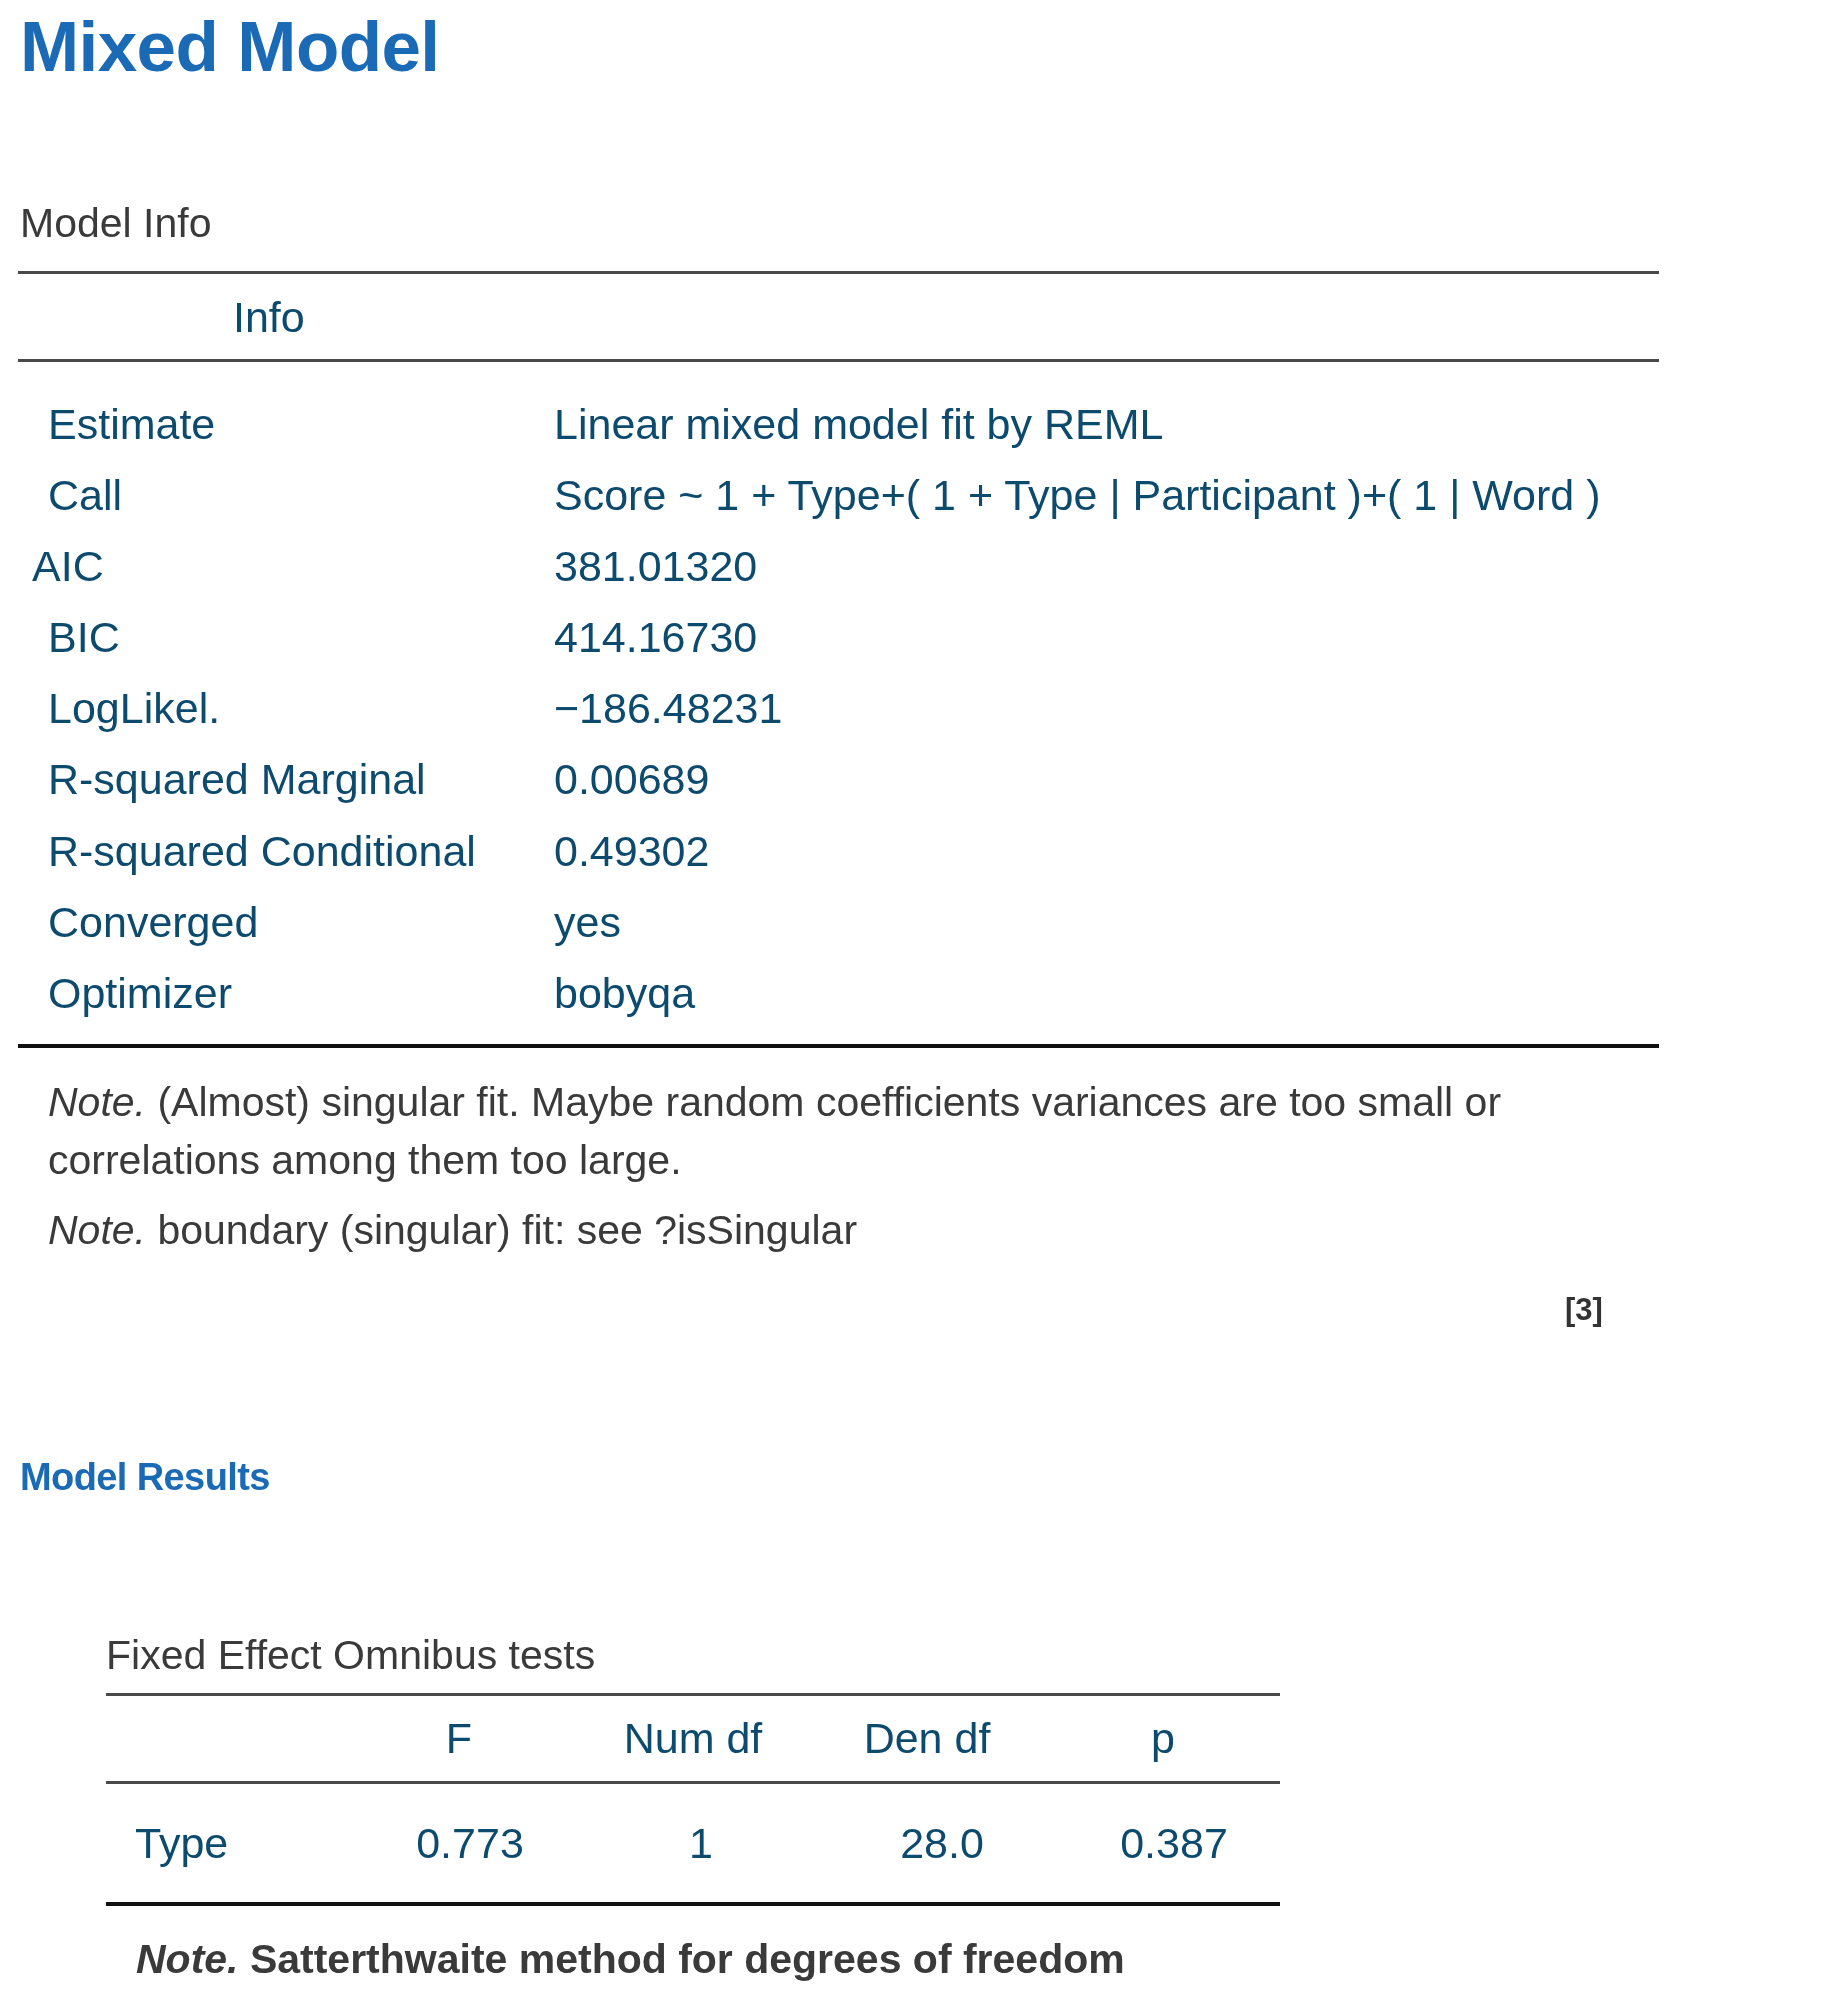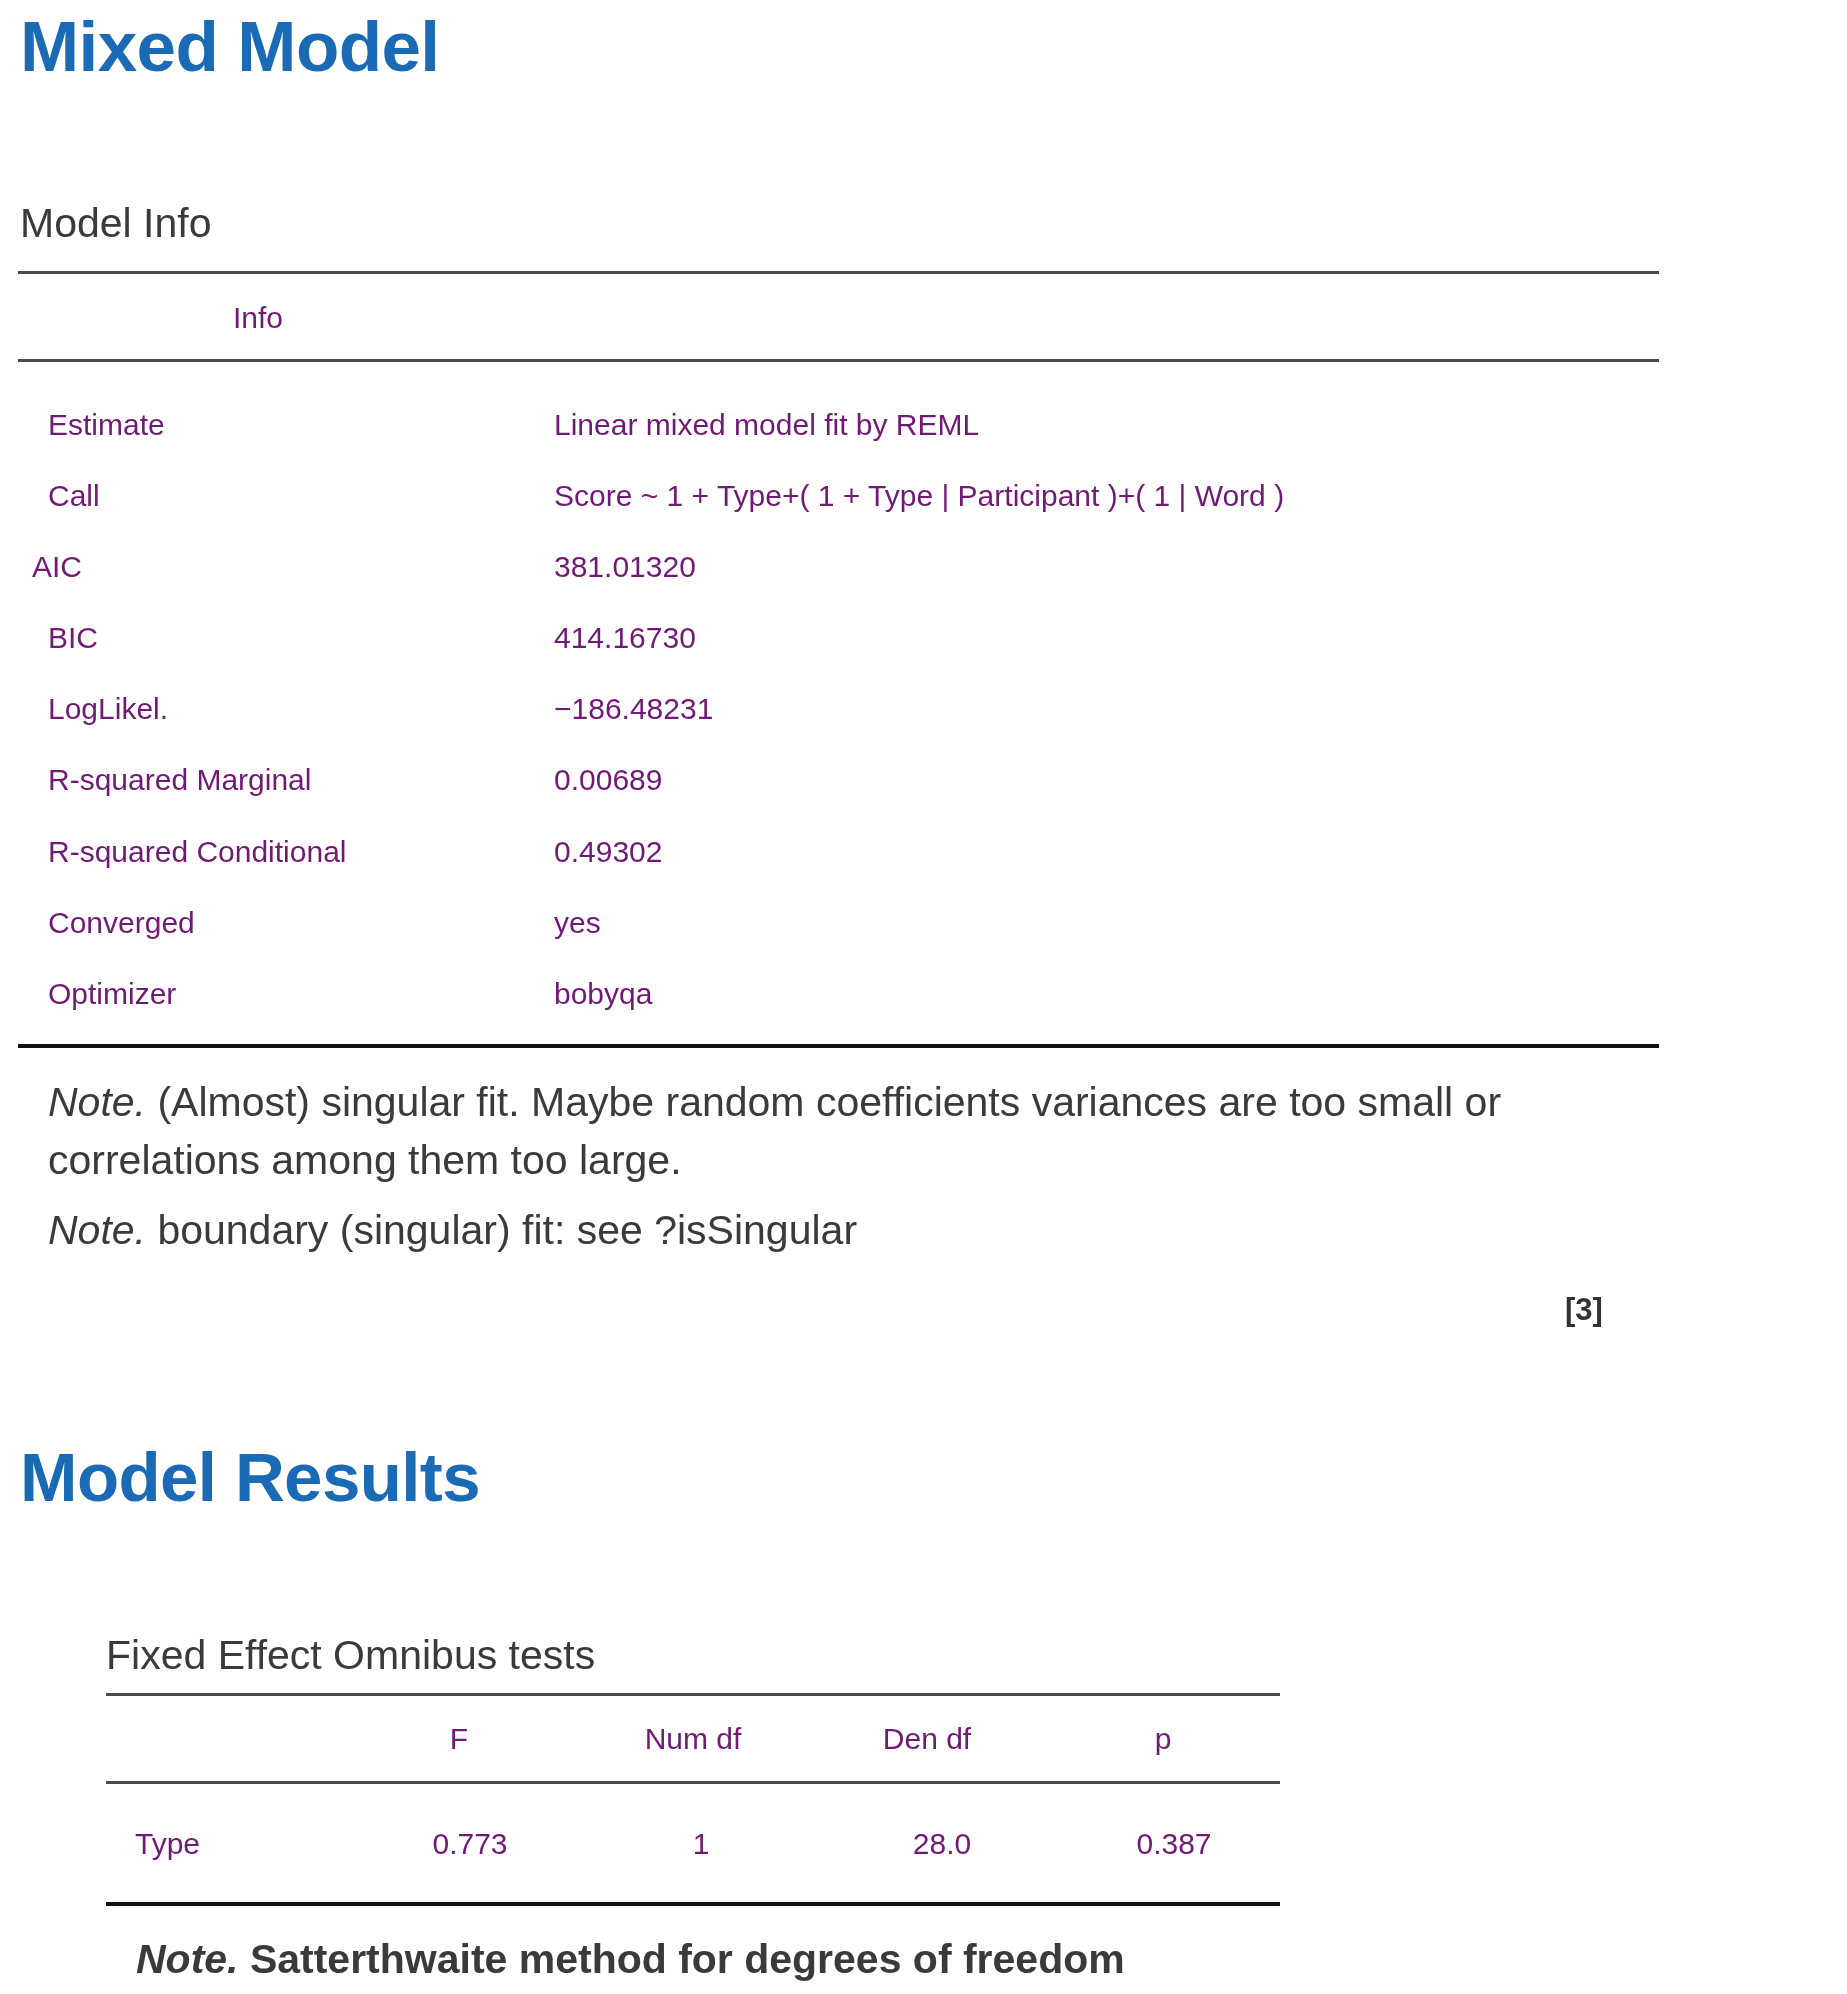--- a/index.html
+++ b/index.html
@@ -18,35 +18,35 @@
   .abs { position: absolute; white-space: nowrap; }
 
   .h1 {
     left: 20px; top: 5.9px;
     font-size: 71px; font-weight: bold; line-height: 82px;
     color: #1b6ab5;
     letter-spacing: -0.6px;
   }
   .h2 {
     left: 20px; top: 1445px;
-    font-size: 69px; font-weight: bold; line-height: 65px;
+    font-size: 38px; font-weight: bold; line-height: 65px;
     color: #1b6ab5;
     letter-spacing: -0.6px;
   }
   .caption {
     font-size: 41px; line-height: 47px; color: #3a3a3a;
   }
   .rule {
     position: absolute; height: 2.9px; background: #4a4a4a;
   }
   .rule.thick { height: 4.1px; background: #111111; }
 
   .cell {
     position: absolute; white-space: nowrap;
-    font-size: 30px; line-height: 47px; color: #701a75;
+    font-size: 43px; line-height: 47px; color: #0c4a6e;
   }
   .note {
     position: absolute; white-space: nowrap;
     font-size: 41px; line-height: 47px; color: #3a3a3a;
   }
   .note em { font-style: italic; }
   .ref {
     position: absolute;
     font-size: 31px; font-weight: bold; color: #333333;
     line-height: 35px; cursor: pointer;

